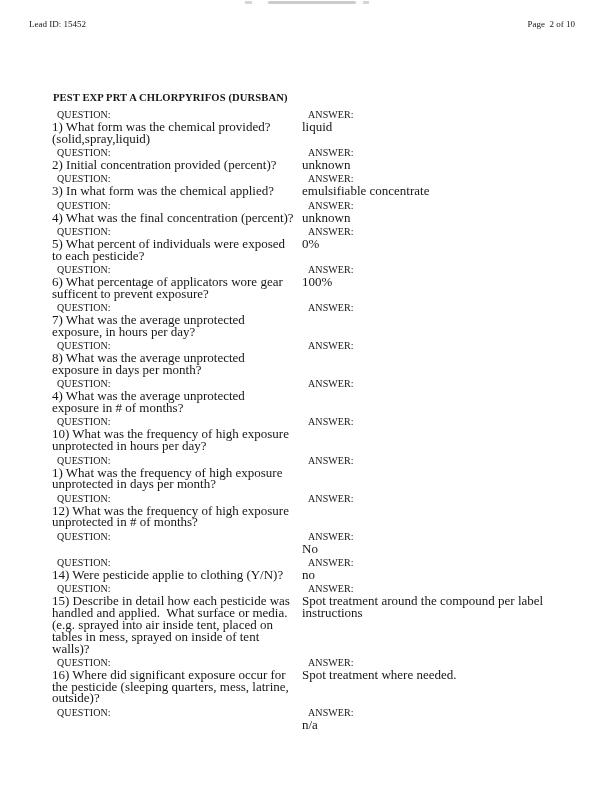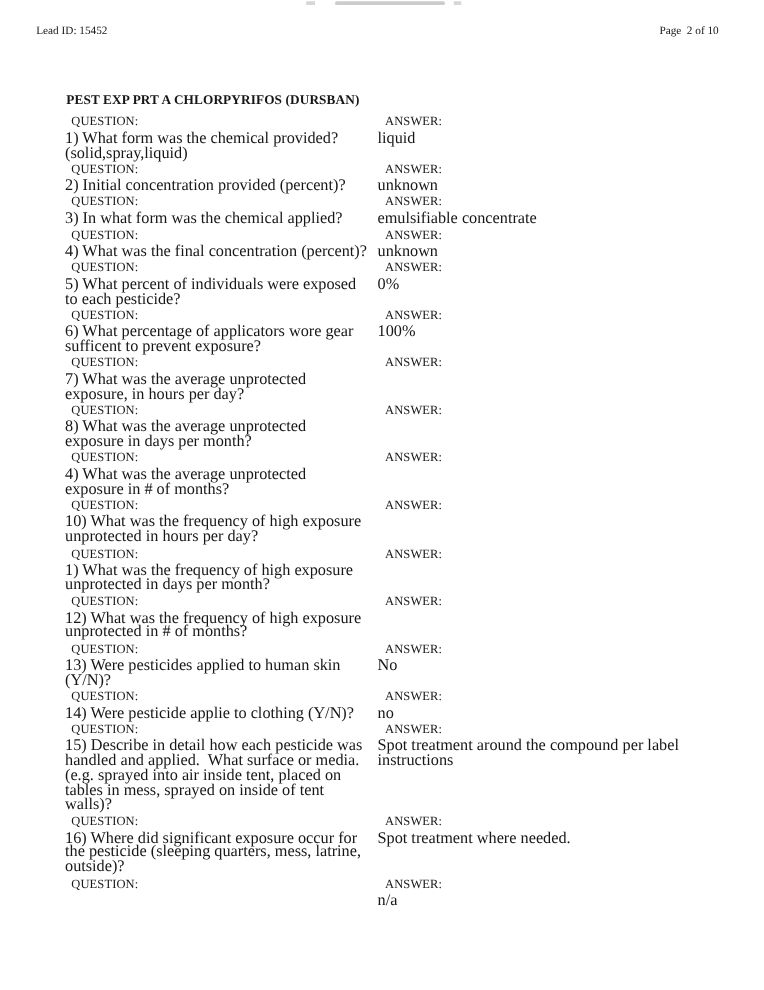--- a/index.html
+++ b/index.html
@@ -48,21 +48,21 @@
     justify-content: space-between;
     padding: 19px 36px 0 29px;
     font-size: 9px;
     line-height: 11px;
   }
   .header span {
     white-space: pre-wrap;
     text-align: right;
   }
   .content {
-    margin: 44px 24px 0 52px;
+    margin: 61px 24px 0 52px;
   }
   .title {
     font-weight: bold;
     font-size: 10.6px;
     line-height: 13px;
     margin-left: 1px;
     margin-bottom: 5px;
     letter-spacing: 0.1px;
   }
   .qa-row {
@@ -236,21 +236,20 @@
     </div>
     <div class="a-col">
       <div class="lbl a-lbl">ANSWER:</div>
       <div class="txt a-txt"></div>
     </div>
   </div>
 
   <div class="qa-row">
     <div class="q-col">
       <div class="lbl q-lbl">QUESTION:</div>
-      <div class="txt q-txt">13) Were pesticides applied to human skin (Y/N)?</div>
     </div>
     <div class="a-col">
       <div class="lbl a-lbl">ANSWER:</div>
       <div class="txt a-txt">No</div>
     </div>
   </div>
 
   <div class="qa-row">
     <div class="q-col">
       <div class="lbl q-lbl">QUESTION:</div>

